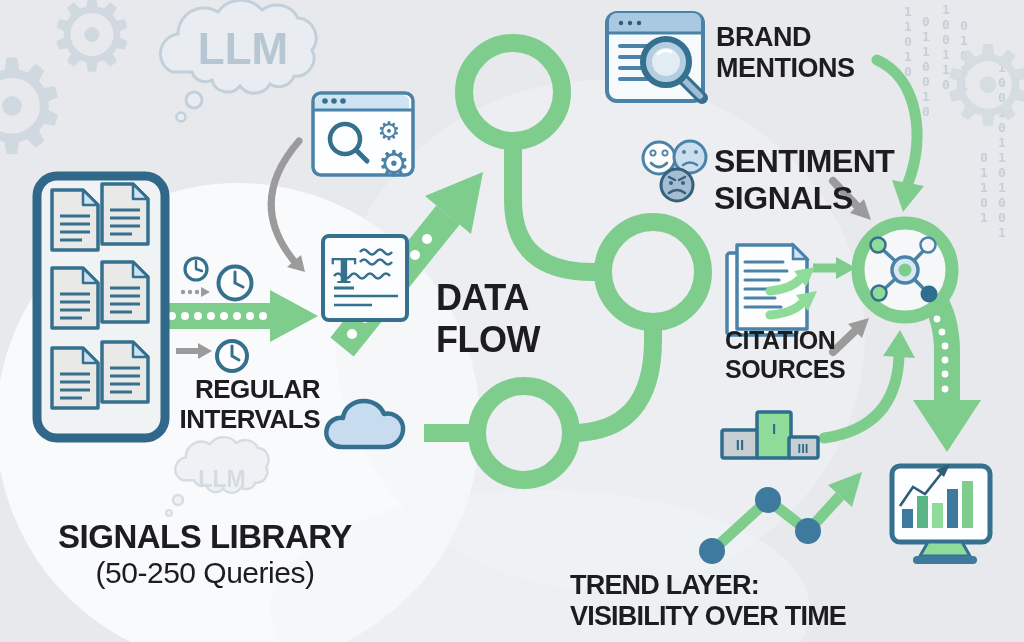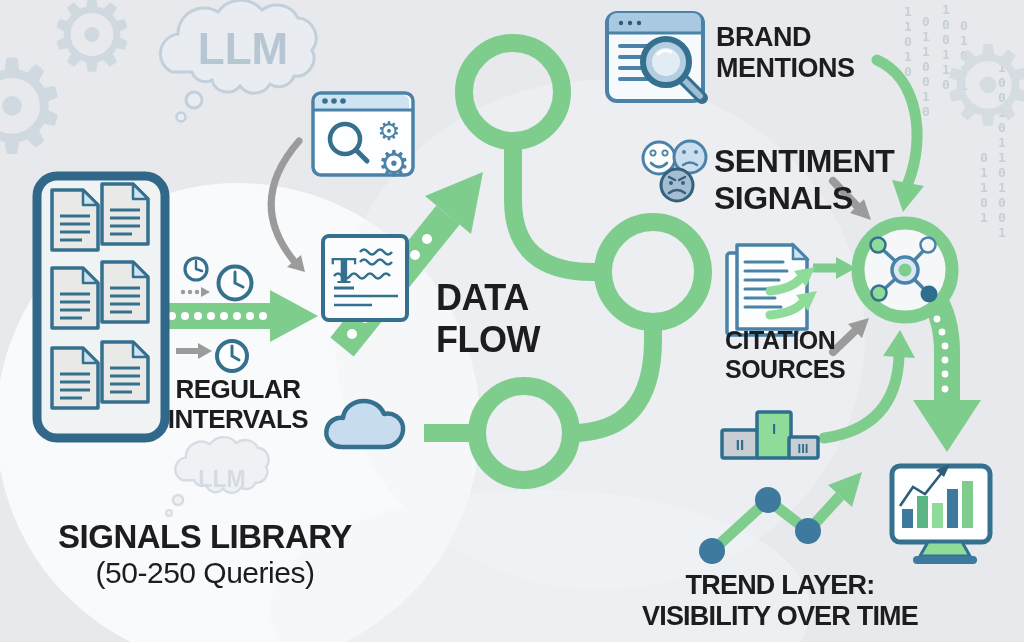--- a/index.html
+++ b/index.html
@@ -11,21 +11,21 @@
   .binary{
     position:absolute;white-space:pre;color:#c6cfd7;
     font-family:"DejaVu Sans Mono", monospace;
     font-size:13px;line-height:15px;font-weight:bold;
   }
   .label{
     position:absolute;color:#1d1d1f;font-weight:800;
     white-space:pre-line;letter-spacing:-0.5px;line-height:1.16;
   }
   .lab-center{text-align:center;}
-  .lab-right{text-align:center;}
+  .lab-right{text-align:left;}
   svg{position:absolute;left:0;top:0;}
   svg text.glyph{font-family:"DejaVu Sans", sans-serif;}
 </style>
 </head>
 <body>
 
 <div class="stage">
 
   <div class="binary" style="left:904px;top:4px">1
 1
@@ -345,21 +345,21 @@
       <polyline points="900,506 913,487 925,494 944,470" stroke="#2e5d7a" stroke-width="2.6" fill="none"></polyline>
       <polygon points="950,464 944,477 936,470" fill="#2e5d7a"></polygon>
       <polygon points="928,542 962,542 970,556 920,556" fill="#8fdc9a" stroke="#35708e" stroke-width="3"></polygon>
       <rect x="913" y="556" width="64" height="8" rx="4" fill="#3d7a9e"></rect>
     </g>
   </svg>
 
   <div class="label lab-center" style="left:35px;top:518px;width:340px;font-size:33px;">SIGNALS LIBRARY</div>
   <div class="label lab-center" style="left:35px;top:556px;width:340px;font-size:30px;font-weight:400;">(50-250 Queries)</div>
 
-  <div class="label lab-center" style="left:156px;top:374px;width:164px;font-size:26px;">REGULAR
+  <div class="label lab-center" style="left:156px;top:374px;width:164px;font-size:26px;text-align:right;">REGULAR
 INTERVALS</div>
 
   <div class="label" style="left:436px;top:277px;font-size:36px;">DATA
 FLOW</div>
 
   <div class="label" style="left:716px;top:22px;font-size:27px;">BRAND
 MENTIONS</div>
 
   <div class="label" style="left:714px;top:143px;font-size:32px;">SENTIMENT
 SIGNALS</div>

